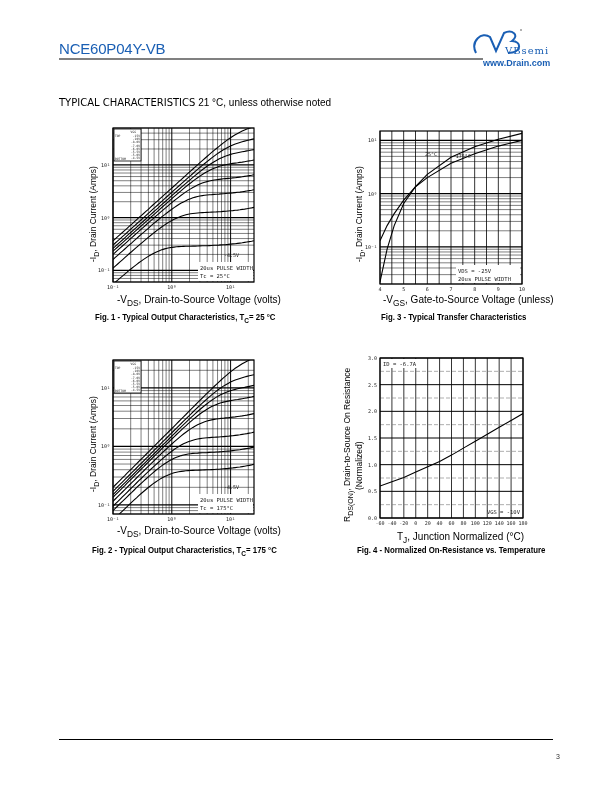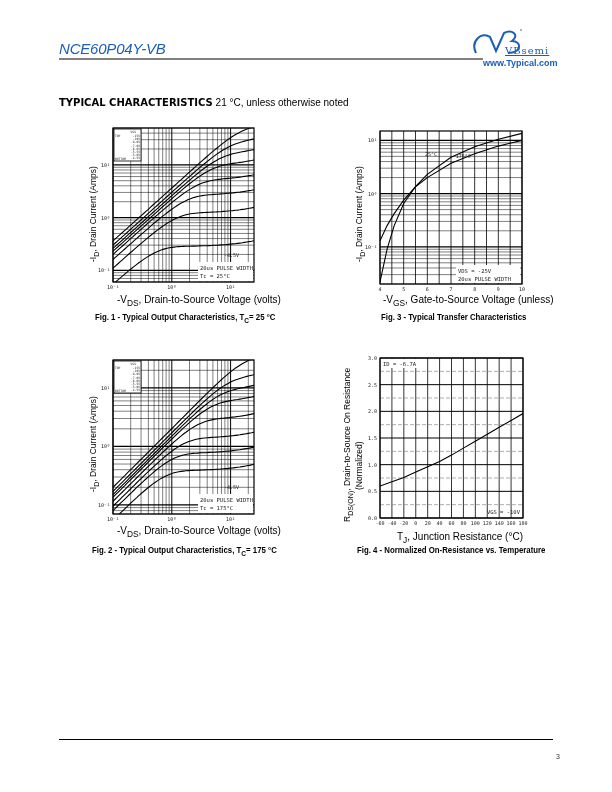--- a/index.html
+++ b/index.html
@@ -1,42 +1,42 @@
 <!DOCTYPE html>
 <html><head>
 <meta charset="utf-8">
 <style>
   html, body { margin:0; padding:0; background:#fff; }
   body { width:612px; height:792px; position:relative; overflow:hidden; font-family:"Liberation Sans", sans-serif; color:#000; }
   .abs { position:absolute; }
-  .part { left:59px; top:40px; font-size:15px; color:#1a5fb4; font-weight:normal; letter-spacing:-0.2px;font-style:italic; }
+  .part { left:59px; top:40px; font-size:15px; color:#1a5fb4; font-weight:normal; letter-spacing:-0.2px; }
   .hdr-rule { left:59px; top:58px; width:424px; height:2px; background:#808080; }
   .logo { left:468px; top:27px; width:110px; height:44px; }
-  .logo-brand { left:505px; top:45px; font-family:"DejaVu Serif", serif; font-size:10px; color:#1a5fb4; letter-spacing:1px;text-decoration:underline; }
+  .logo-brand { left:505px; top:45px; font-family:"DejaVu Serif", serif; font-size:10px; color:#1a5fb4; letter-spacing:1px; }
   .logo-url { left:483px; top:58px; font-size:9px; font-weight:bold; color:#1a5fb4; }
   .section { left:59px; top:97px; font-size:10px; }
-  .section b { font-family:"DejaVu Sans", sans-serif; font-weight:bold; font-size:10px; }
+  .section b { font-family:"DejaVu Sans", sans-serif; font-weight:normal; font-size:10px; }
   .caption { font-size:8.5px; font-weight:bold; white-space:nowrap; transform:scaleX(0.92); transform-origin:left top; }
   .xlabel { font-size:10px; white-space:nowrap; }
   .ylabel { font-size:8.5px; white-space:nowrap; transform:rotate(-90deg); transform-origin:left top; }
   .foot-rule { left:59px; top:739px; width:494px; height:1px; background:#000; }
   .pagenum { left:556px; top:753px; font-size:7px; color:#333; }
   svg text { font-family:"DejaVu Sans Mono", monospace; }
 </style>
 </head>
 <body>
 
 <div class="abs part">NCE60P04Y-VB</div>
 <div class="abs hdr-rule"></div>
 <svg class="abs logo" viewBox="0 0 110 44">
   <path d="M8 26 C2 14, 14 4, 22 10 L28 24 L36 6 C44 2, 52 8, 44 14 C54 14, 54 26, 40 26" fill="none" stroke="#1a5fb4" stroke-width="2"></path>
   <circle cx="53" cy="3" r="1" fill="#999"></circle>
 </svg>
 <div class="abs logo-brand">VBsemi</div>
-<div class="abs logo-url">www.Typical.com</div>
+<div class="abs logo-url">www.Drain.com</div>
 
 <div class="abs section">
   <b>TYPICAL CHARACTERISTICS</b>
   <span>21 °C, unless otherwise noted</span>
 </div>
 
 <svg class="abs" id="fig1" style="left:0;top:0" width="612" height="792">
     <g>
       <line x1="113" x2="113" y1="128" y2="282" stroke="#000" stroke-width="1"></line>
       <line x1="130.70070528667114" x2="130.70070528667114" y1="128" y2="282" stroke="#000" stroke-width="0.5"></line>
@@ -353,21 +353,21 @@
   <span>-V</span><sub>DS</sub><span>, Drain-to-Source Voltage (volts)</span>
 </div>
 <div class="abs ylabel" style="left:88px;top:492px">
   <span>-I</span><sub>D</sub><span>, Drain Current (Amps)</span>
 </div>
 <div class="abs caption" style="left:92px;top:545px">
   <span>Fig. 2 - Typical Output Characteristics, T</span><sub>C</sub><span>= 175 °C</span>
 </div>
 
 <div class="abs xlabel" style="left:397px;top:531px">
-  <span>T</span><sub>J</sub><span>, Junction Resistance (°C)</span>
+  <span>T</span><sub>J</sub><span>, Junction Normalized (°C)</span>
 </div>
 <div class="abs ylabel" style="left:342px;top:522px">
   <span>R</span><sub>DS(ON)</sub><span>, Drain-to-Source On Resistance</span>
 </div>
 <div class="abs ylabel" style="left:354px;top:490px">(Normalized)</div>
 <div class="abs caption" style="left:357px;top:545px">
   <span>Fig. 4 - Normalized On-Resistance vs. Temperature</span>
 </div>
 
 <div class="abs foot-rule"></div>

